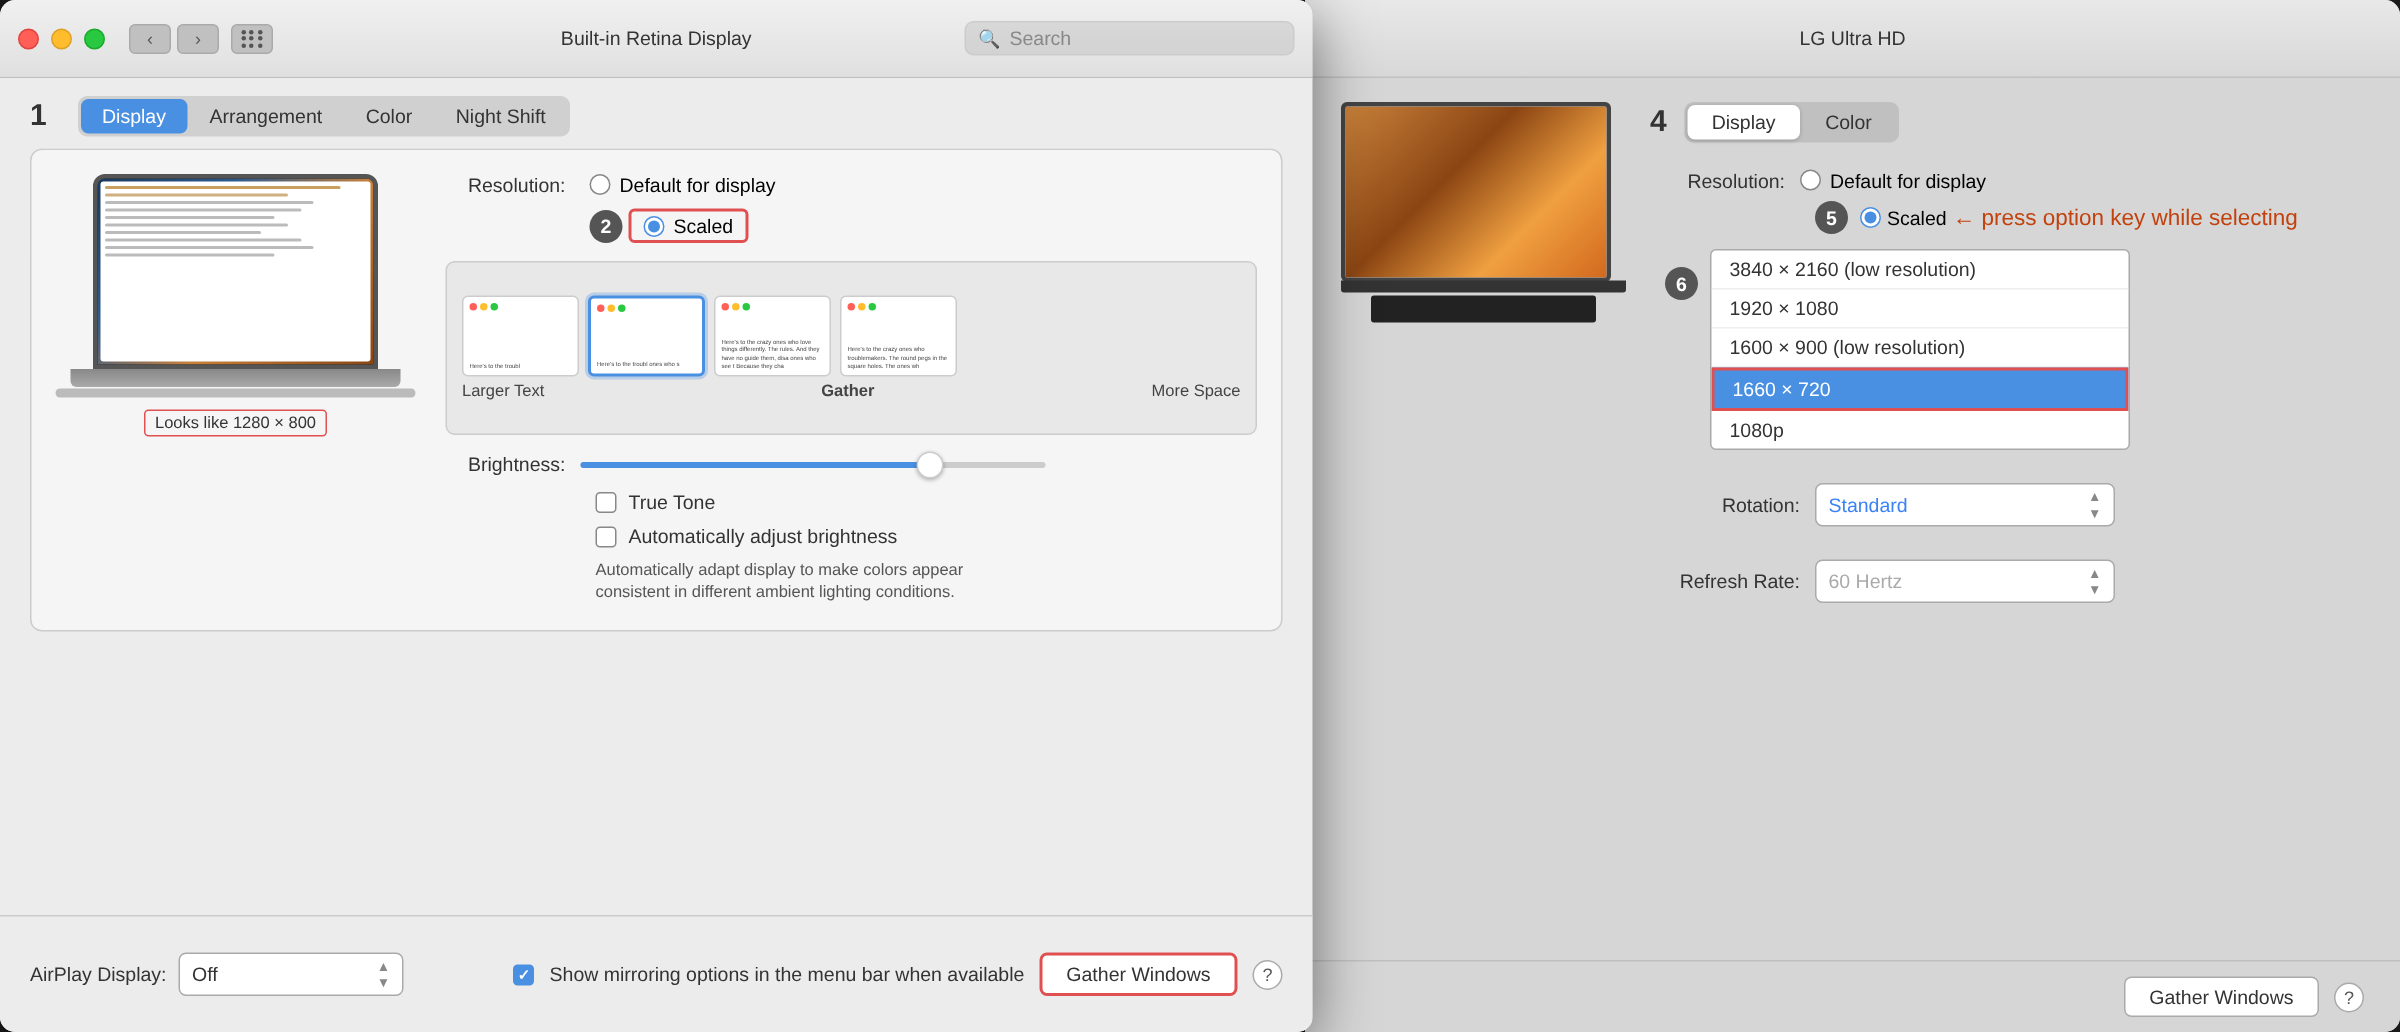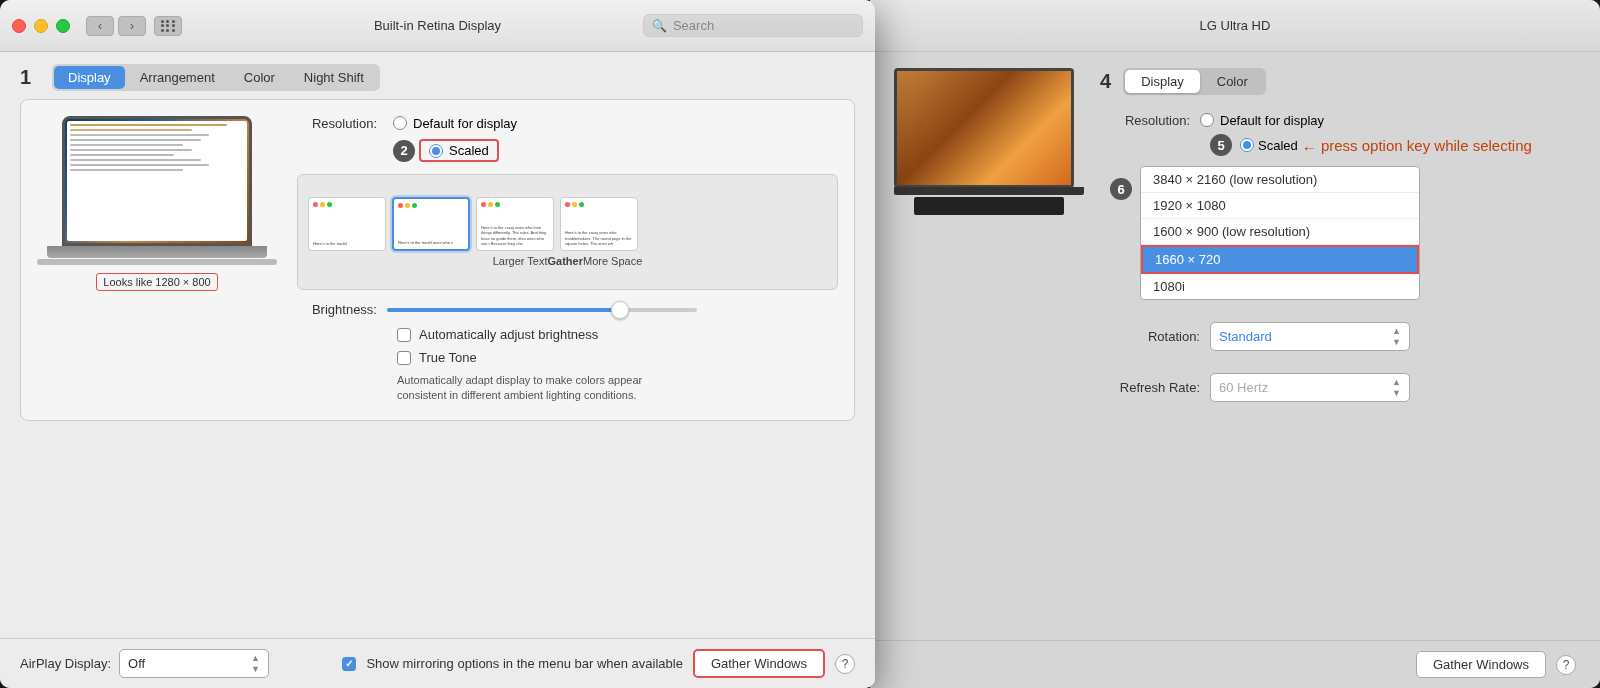--- a/index.html
+++ b/index.html
@@ -360,21 +360,21 @@
       bottom: 4px;
       left: 4px;
       right: 4px;
       font-size: 4px;
       color: #444;
       line-height: 1.3;
     }
 
     .res-labels {
       display: flex;
-      justify-content: center;
+      justify-content: space-between;
       font-size: 11px;
       color: #444;
       margin-bottom: 12px;
     }
 
     
     .brightness-section {
       margin-top: 12px;
     }
 
@@ -461,21 +461,21 @@
       font-size: 11px;
       color: #555;
       padding-left: 100px;
       margin-top: 2px;
       line-height: 1.4;
       max-width: 350px;
     }
 
     
     .bottom-bar {
-      padding: 10px 20px;
+      padding: 24px 20px;
       display: flex;
       align-items: center;
       border-top: 1px solid #ccc;
       background: #ececec;
     }
 
     .airplay-label {
       font-size: 13px;
       color: #333;
       margin-right: 8px;
@@ -944,26 +944,26 @@
             <div class="slider-row">
               <span class="slider-label">Brightness:</span>
               <div class="slider-track" style="flex:1; max-width:310px;">
                 <div class="slider-fill" style="width:75%;"></div>
                 <div class="slider-thumb" style="left:calc(75% - 9px);"></div>
               </div>
             </div>
 
             <div class="checkbox-row">
               <div class="checkbox"></div>
-              <span class="checkbox-label">Automatically adjust brightness</span>
+              <span class="checkbox-label">True Tone</span>
             </div>
 
             <div class="checkbox-row">
               <div class="checkbox"></div>
-              <span class="checkbox-label">True Tone</span>
+              <span class="checkbox-label">Automatically adjust brightness</span>
             </div>
             <div class="true-tone-desc">Automatically adapt display to make colors appear consistent in different ambient lighting conditions.</div>
           </div>
         </div>
       </div>
     </div>
 
     <div class="bottom-bar">
       <span class="airplay-label">AirPlay Display:</span>
       <div class="select-box">
@@ -1030,21 +1030,21 @@
             </div>
           </div>
 
           <div style="display:flex; align-items:flex-start; gap:4px; margin-left:10px;">
             <span class="step-badge" style="margin-top:16px;">6</span>
             <div class="res-list" style="flex:1; max-width:280px;">
               <div class="res-list-item">3840 × 2160 (low resolution)</div>
               <div class="res-list-item">1920 × 1080</div>
               <div class="res-list-item">1600 × 900 (low resolution)</div>
               <div class="res-list-item selected-res">1660 × 720</div>
-              <div class="res-list-item">1080i</div>
+              <div class="res-list-item">1080p</div>
             </div>
           </div>
         </div>
 
         <div class="right-dropdown-row">
           <span class="right-dropdown-label">Rotation:</span>
           <div class="right-select">
             <span class="right-select-text">Standard</span>
             <div class="right-select-arrows">
               <span>▲</span>

